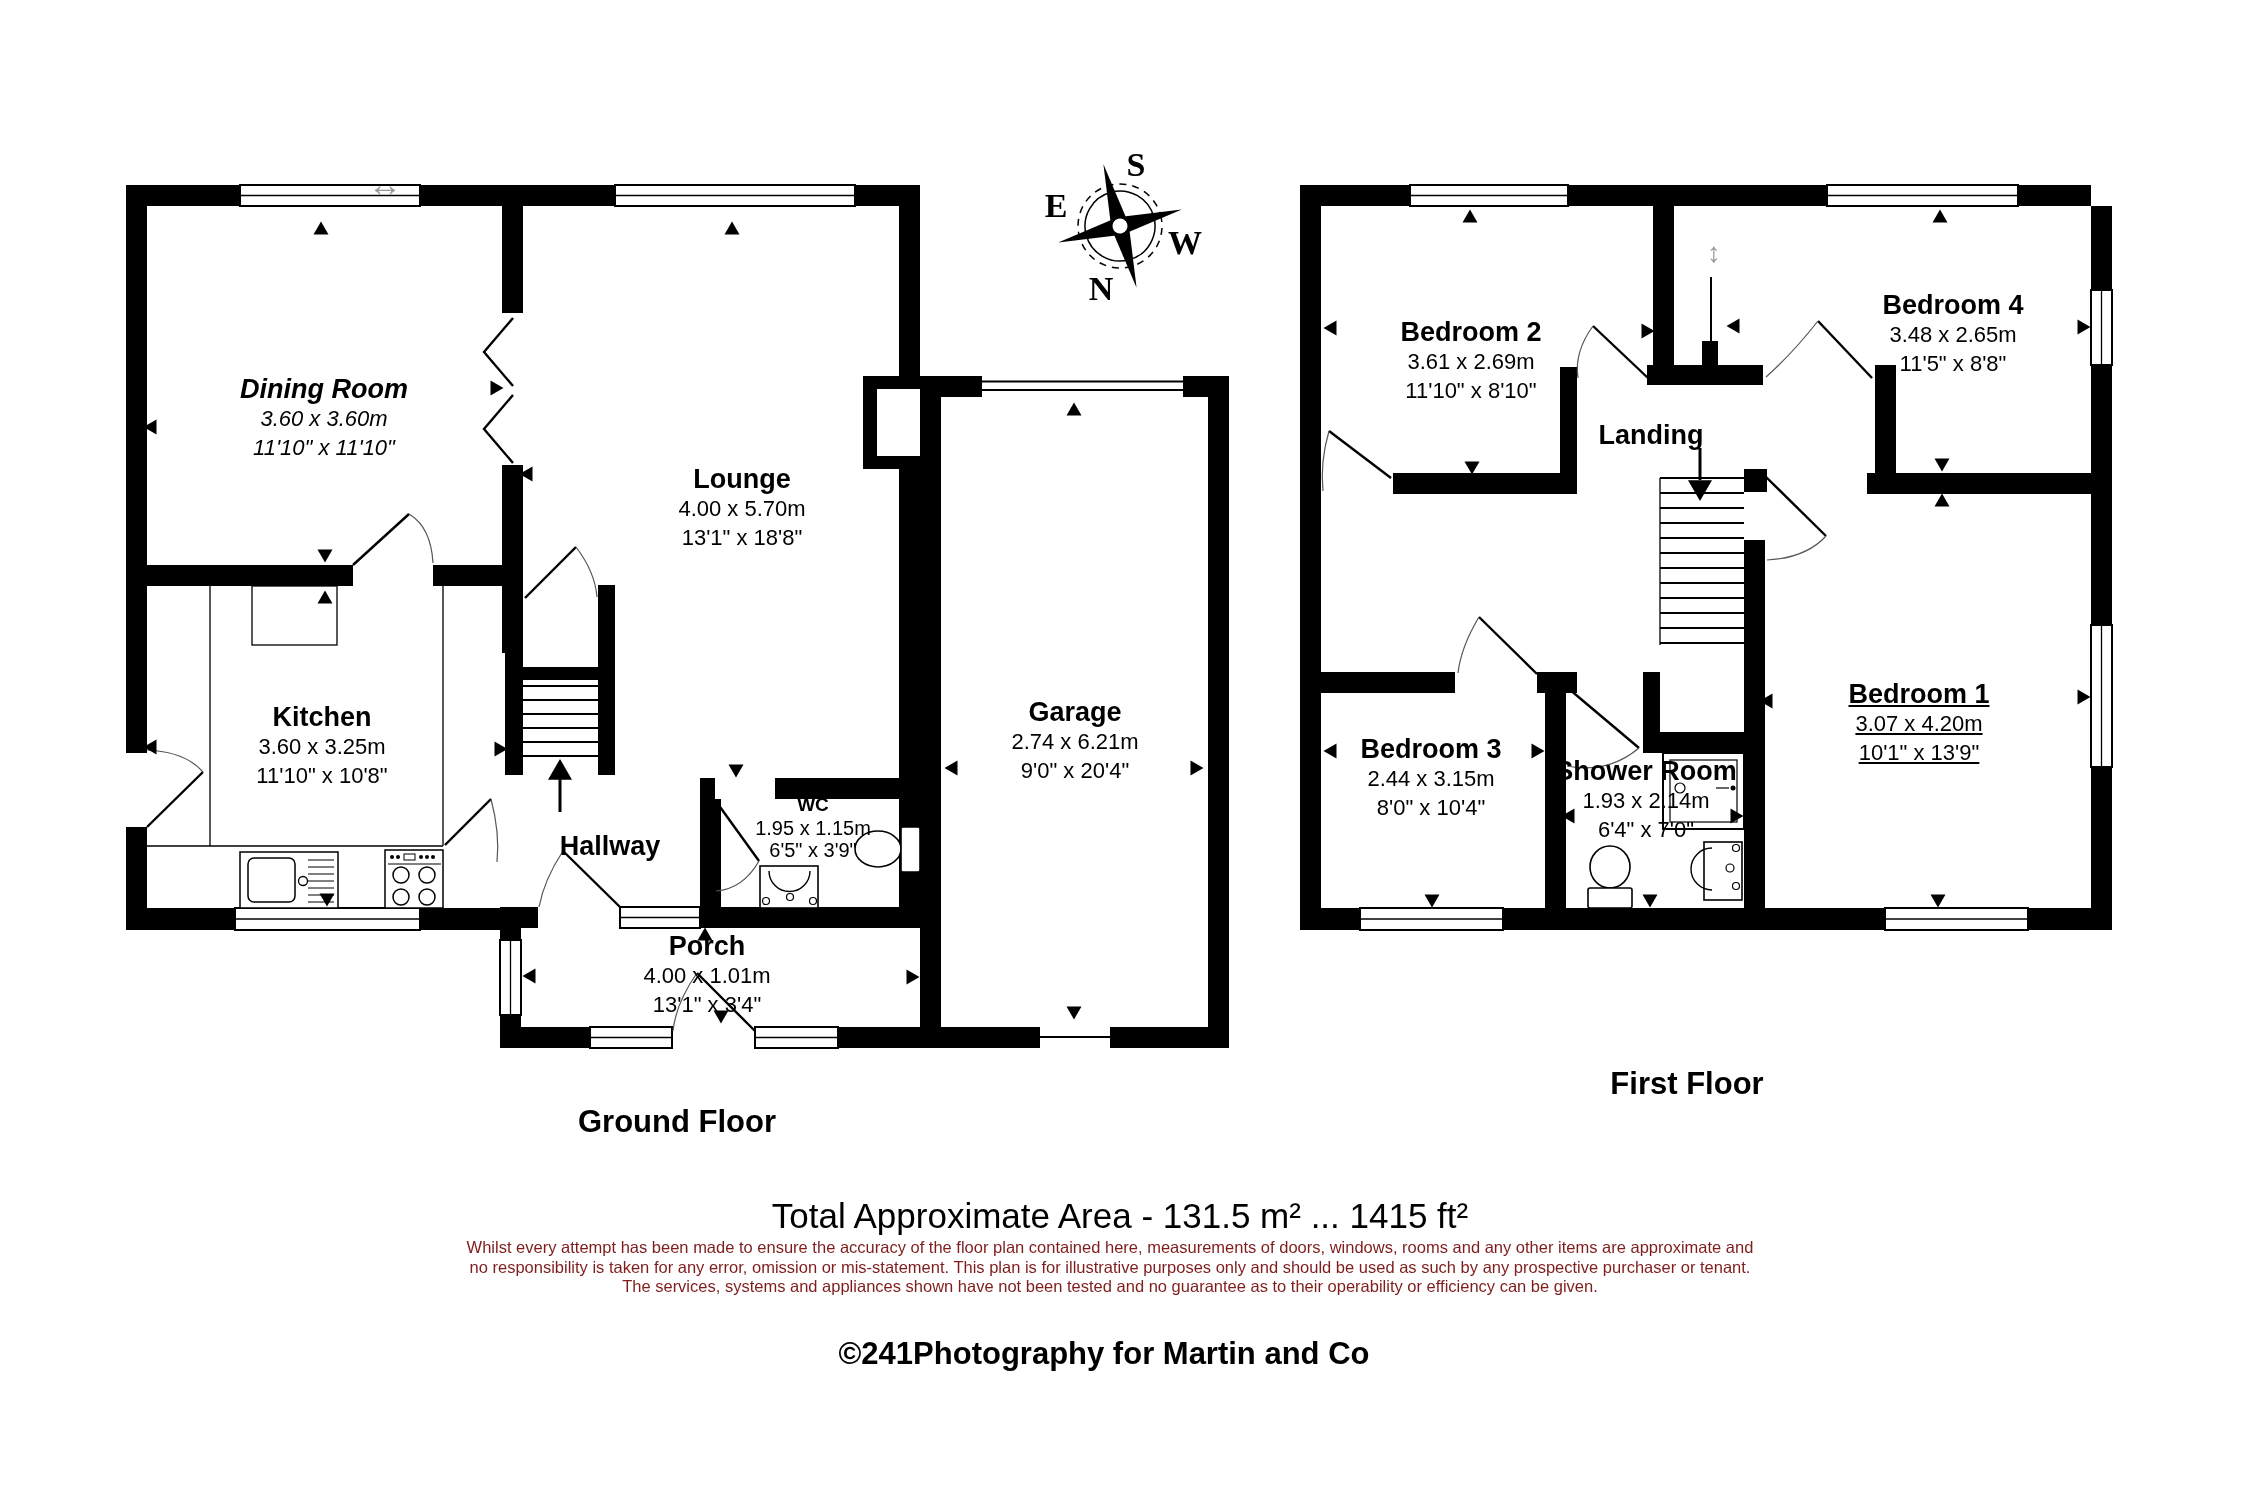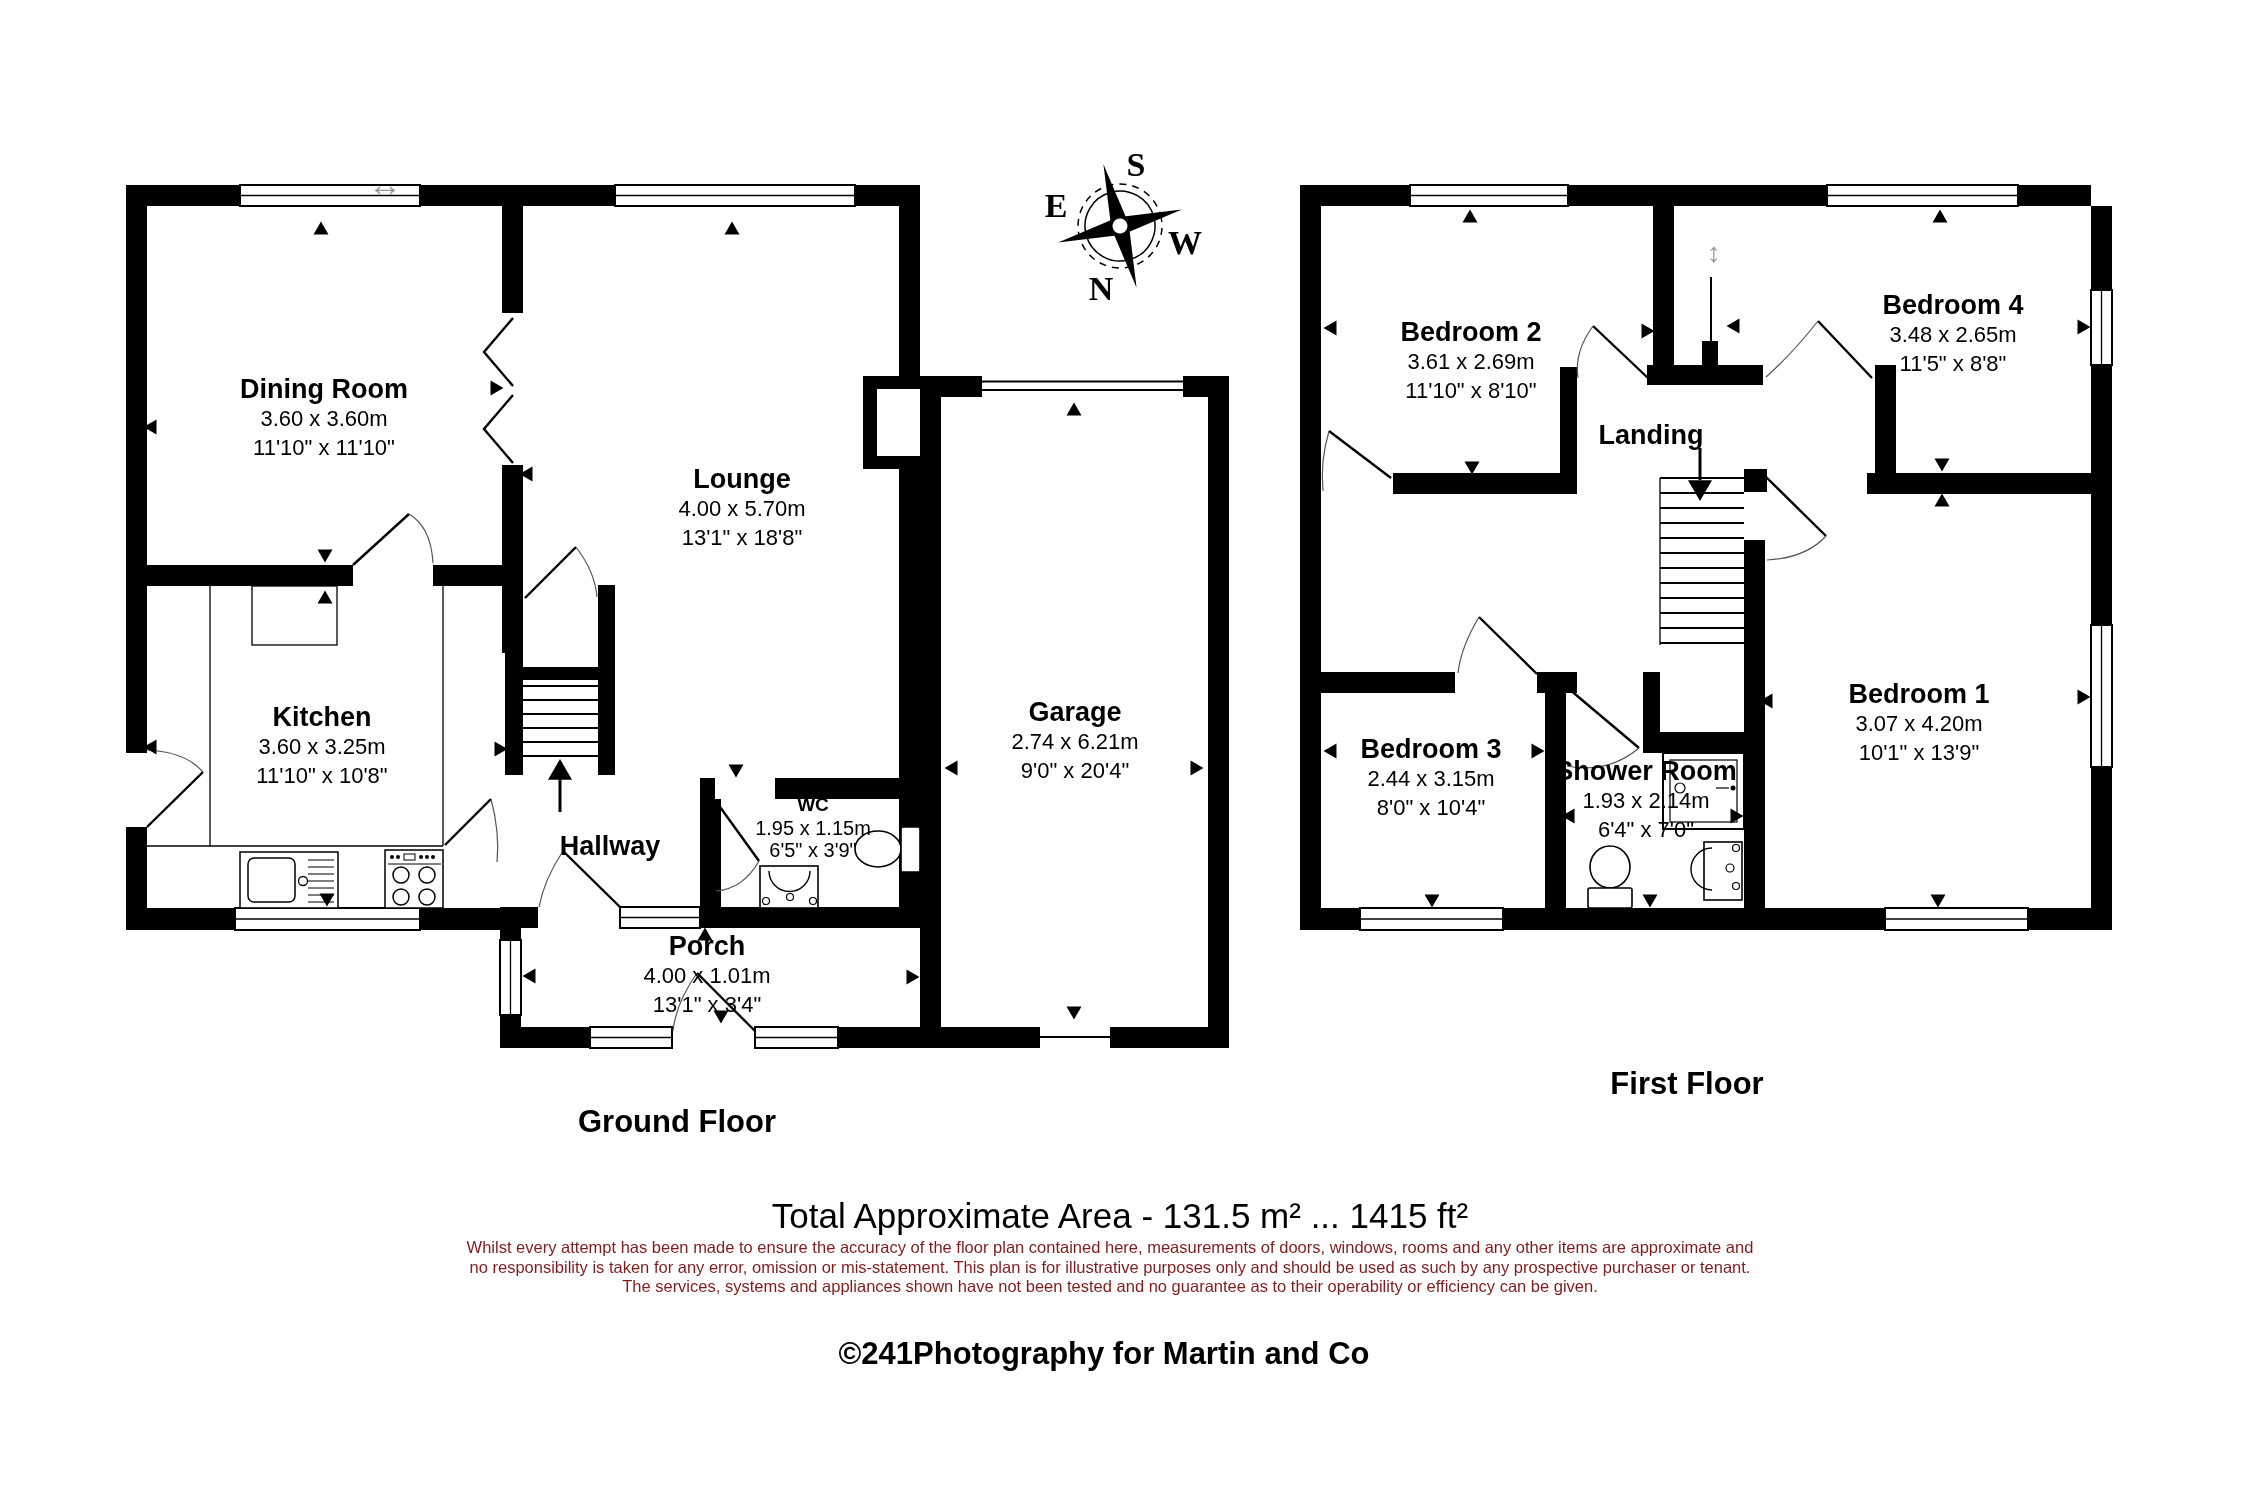--- a/index.html
+++ b/index.html
@@ -333,21 +333,21 @@
     </g>
     <g font-family="Liberation Serif, serif" font-weight="bold" font-size="34" text-anchor="middle" fill="#000">
       <text x="1136" y="176">S</text>
       <text x="1056" y="217">E</text>
       <text x="1185" y="254">W</text>
       <text x="1101" y="300">N</text>
     </g>
   </g>
 </svg>
 
-<div class="room-label" style="left:324px;top:374px;">
+<div class="room-label" style="left:324px;top:374px;font-style:italic;">
   <span class="room-name">Dining Room</span>
   <span class="room-metric">3.60 x 3.60m</span>
   <span class="room-imperial">11'10" x 11'10"</span>
 </div>
 <div class="room-label" style="left:742px;top:464px;">
   <span class="room-name">Lounge</span>
   <span class="room-metric">4.00 x 5.70m</span>
   <span class="room-imperial">13'1" x 18'8"</span>
 </div>
 <div class="room-label" style="left:322px;top:702px;">
@@ -390,21 +390,21 @@
 <div class="room-label" style="left:1431px;top:734px;">
   <span class="room-name">Bedroom 3</span>
   <span class="room-metric">2.44 x 3.15m</span>
   <span class="room-imperial">8'0" x 10'4"</span>
 </div>
 <div class="room-label" style="left:1646px;top:756px;">
   <span class="room-name">Shower Room</span>
   <span class="room-metric">1.93 x 2.14m</span>
   <span class="room-imperial">6'4" x 7'0"</span>
 </div>
-<div class="room-label" style="left:1919px;top:679px;">
+<div class="room-label" style="left:1919px;top:679px;text-decoration:underline;">
   <span class="room-name">Bedroom 1</span>
   <span class="room-metric">3.07 x 4.20m</span>
   <span class="room-imperial">10'1" x 13'9"</span>
 </div>
 
 <div class="floor-label" style="left:677px;top:1104px;">Ground Floor</div>
 <div class="floor-label" style="left:1687px;top:1055px;margin-top:11px;">First Floor</div>
 
 <div class="total-area" style="left:1120px;top:1196px;">Total Approximate Area - 131.5 m² ... 1415 ft²</div>
 <div class="disclaimer" style="left:1110px;top:1238px;">

